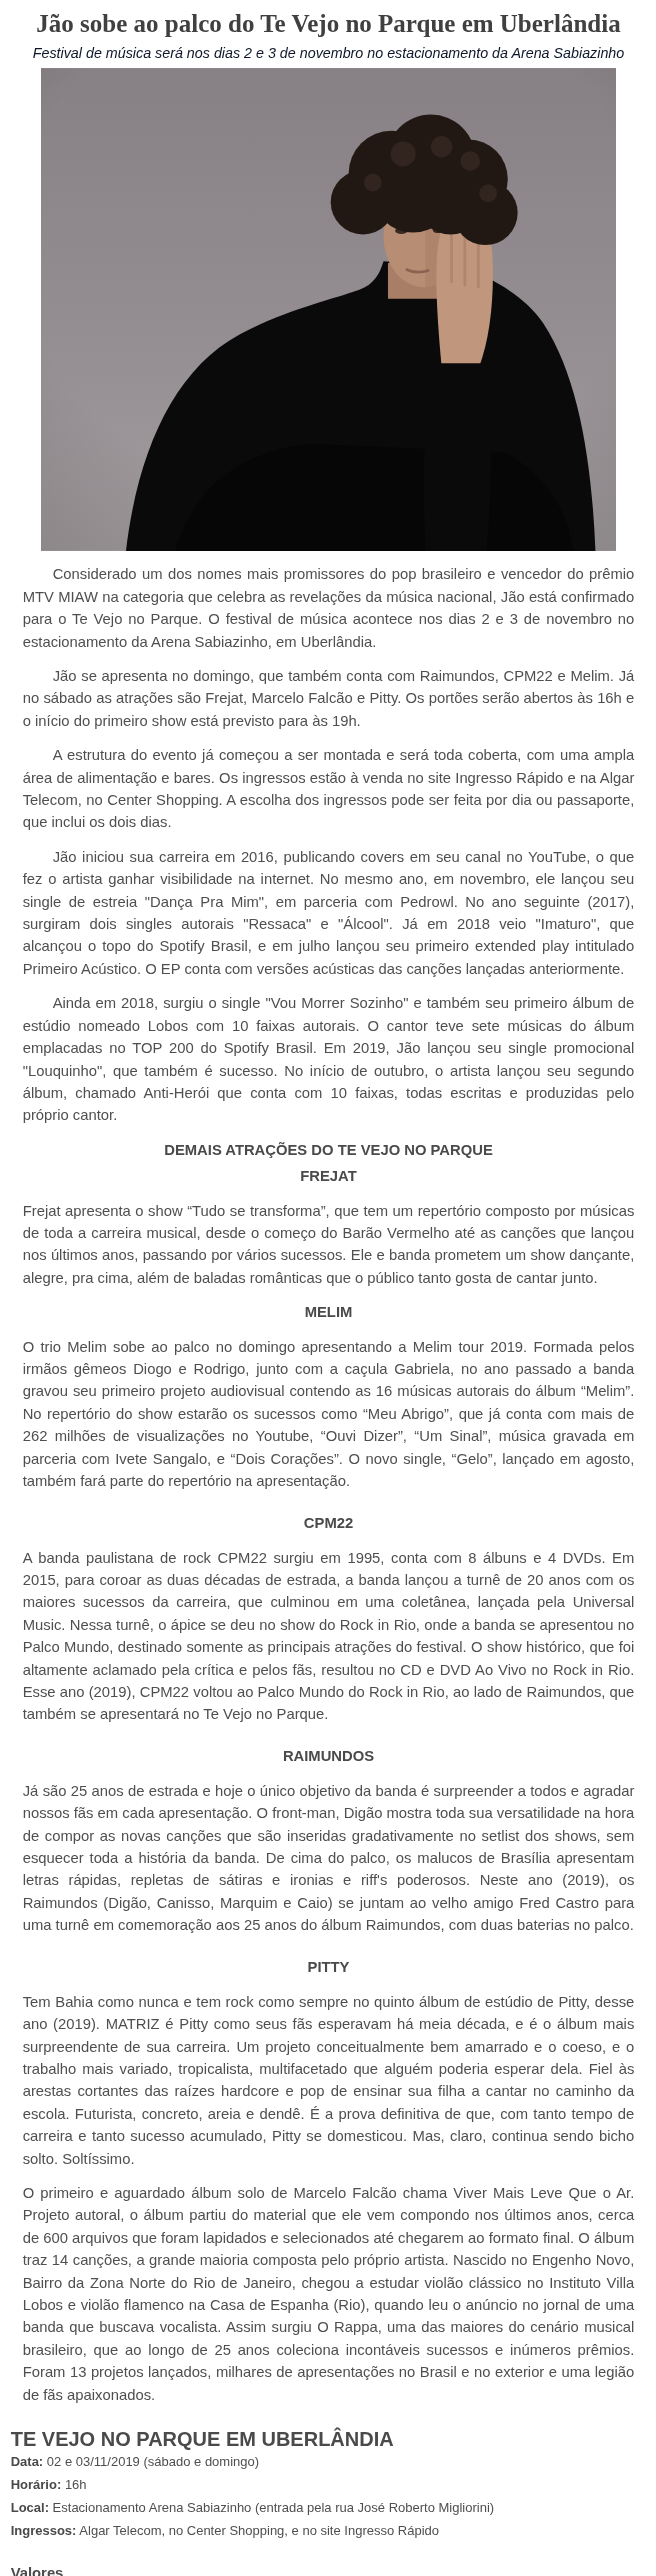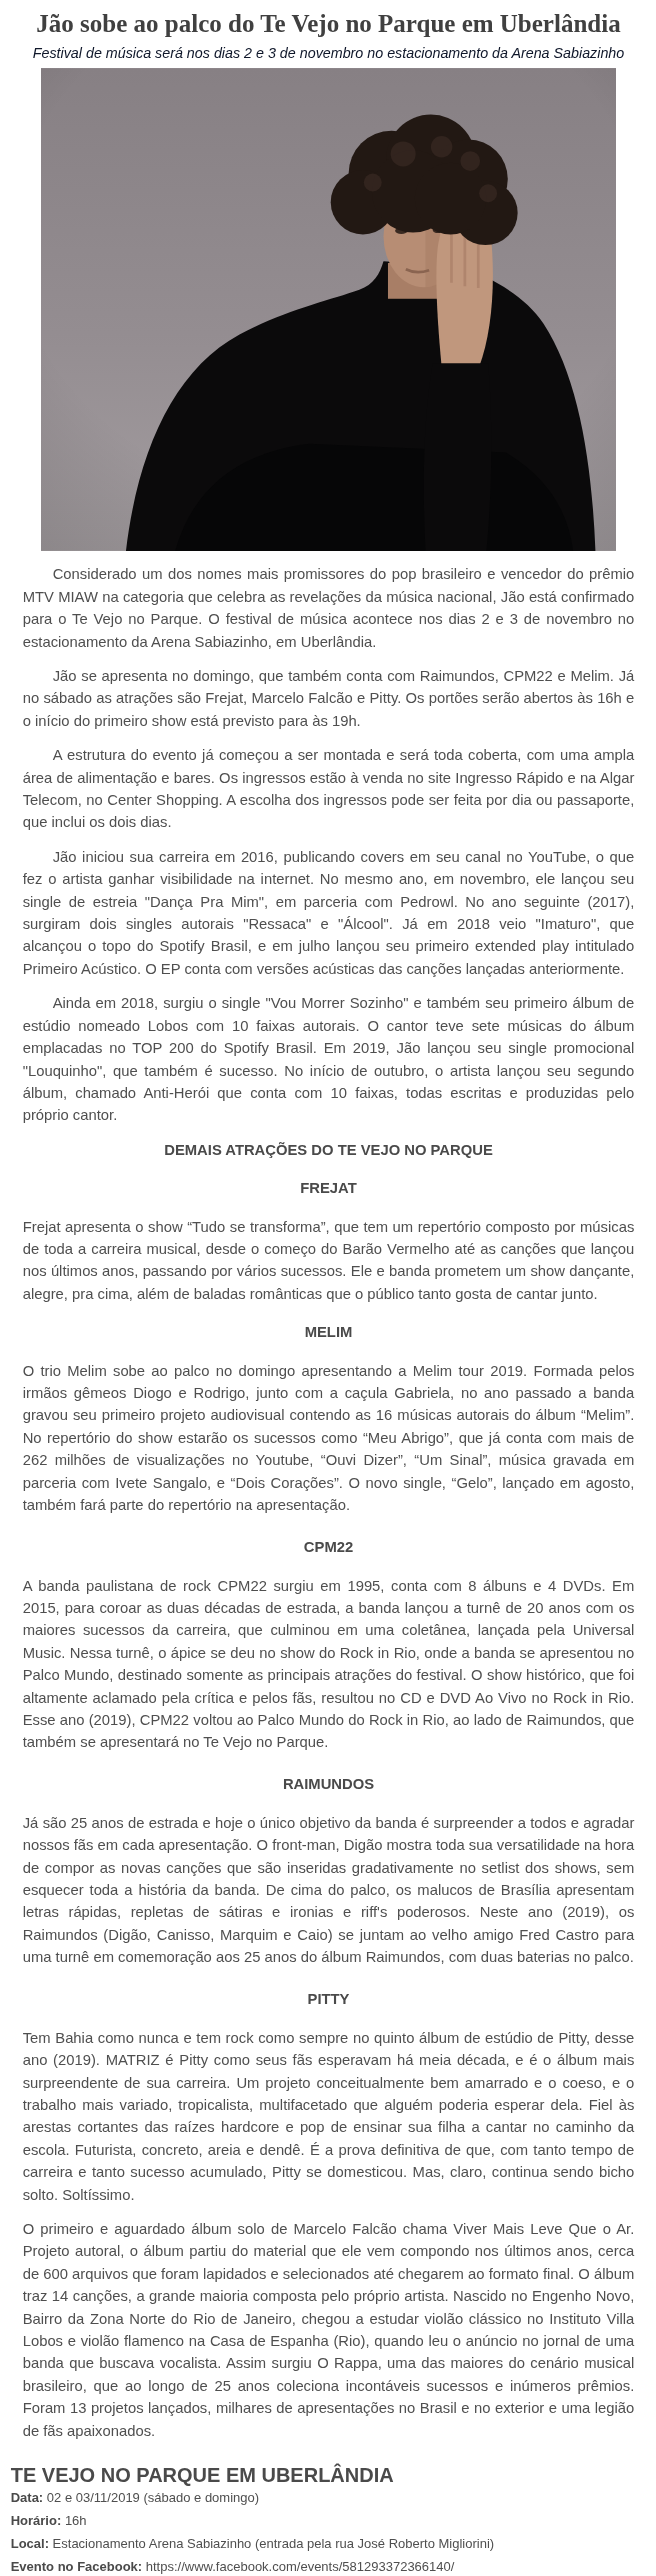--- a/index.html
+++ b/index.html
@@ -38,21 +38,21 @@
     line-height: 22.4px;
     text-align: justify;
     margin: 12px;
   }
   .indent { text-indent: 30px; }
   .heading {
     font-weight: bold;
     font-size: 14.8px;
     line-height: 22.4px;
     text-align: center;
-    margin: 16px;
+    margin: 4px;
     color: #4a4a4a;
   }
   .mt-sm { margin-top: 7.2px; }
   .mt-md { margin-top: 10.7px; }
   .mt-lg { margin-top: 19.7px; }
   .info-heading {
     font-weight: bold;
     font-size: 20px;
     line-height: 22.4px;
     color: #4a4a4a;
@@ -177,24 +177,20 @@
   </p>
   <p class="info-line">
     <span class="b">Horário:</span>
     <span>16h</span>
   </p>
   <p class="info-line">
     <span class="b">Local:</span>
     <span>Estacionamento Arena Sabiazinho (entrada pela rua José Roberto Migliorini)</span>
   </p>
   <p class="info-line">
-    <span class="b">Evento no Facebook:</span>
-    <span>https://www.facebook.com/events/581293372366140/</span>
-  </p>
-  <p class="info-line">
     <span class="b">Ingressos:</span>
     <span>Algar Telecom, no Center Shopping, e no site Ingresso Rápido</span>
   </p>
 
   <p class="pricing-heading">Valores</p>
 
   <div class="price-table">
     <div class="price-row">
       <span class="b">Por dia</span>
       <span class="b">Inteira</span>

